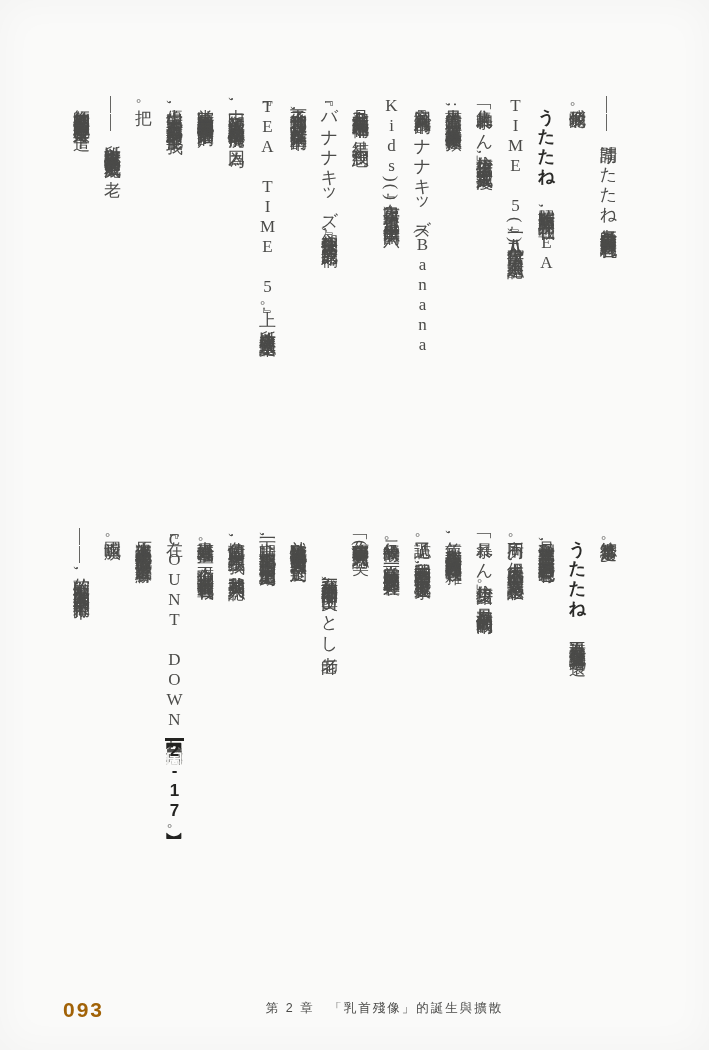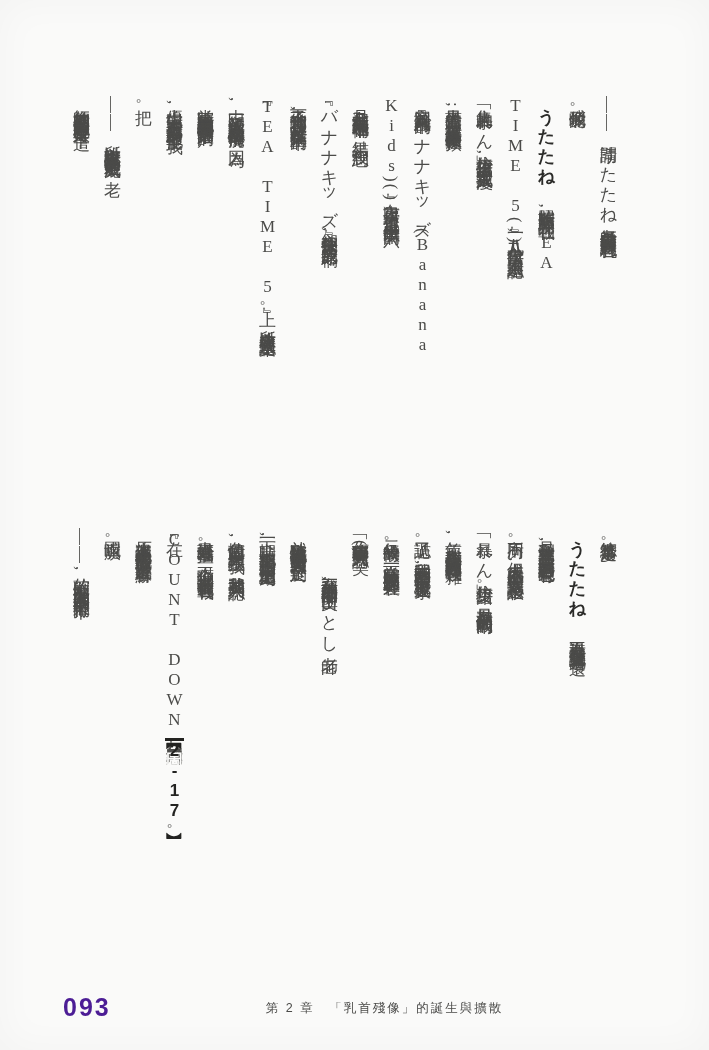--- a/index.html
+++ b/index.html
@@ -33,22 +33,22 @@
   }
   .boxed {
     font-family:"Liberation Sans", sans-serif;
     font-weight:700;
     background:#232321; color:#fbfbfa;
     padding:1px 0;
   }
   .footer-pagenum {
     position:absolute; left:63px; bottom:28px;
     font-family:"Liberation Sans", sans-serif;
-    font-weight:700; font-size:25px; letter-spacing:2px;
-    color:#4c1d95;
+    font-weight:700; font-size:21px; letter-spacing:2px;
+    color:#a16207;
   }
   .footer-chapter {
     position:absolute; left:60px; right:0; bottom:33px;
     text-align:center;
     font-family:"Liberation Sans", sans-serif;
     font-size:12.5px; letter-spacing:2px;
     color:#4a4a48;
   }
 </style>
 </head>

